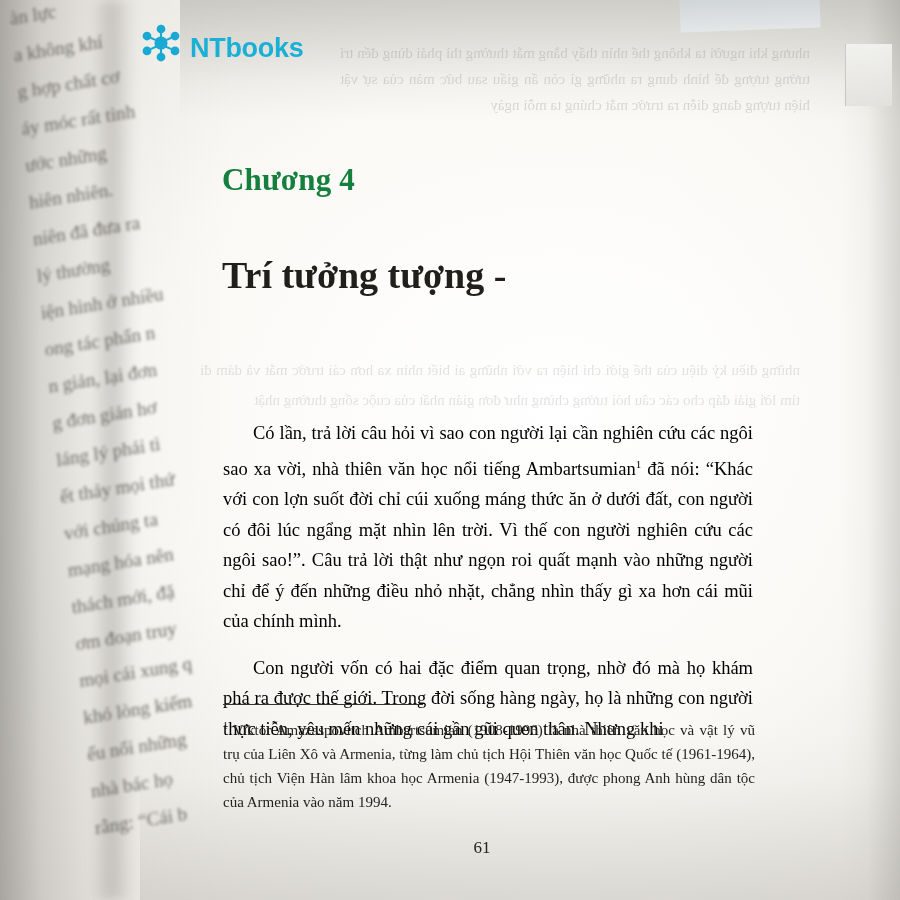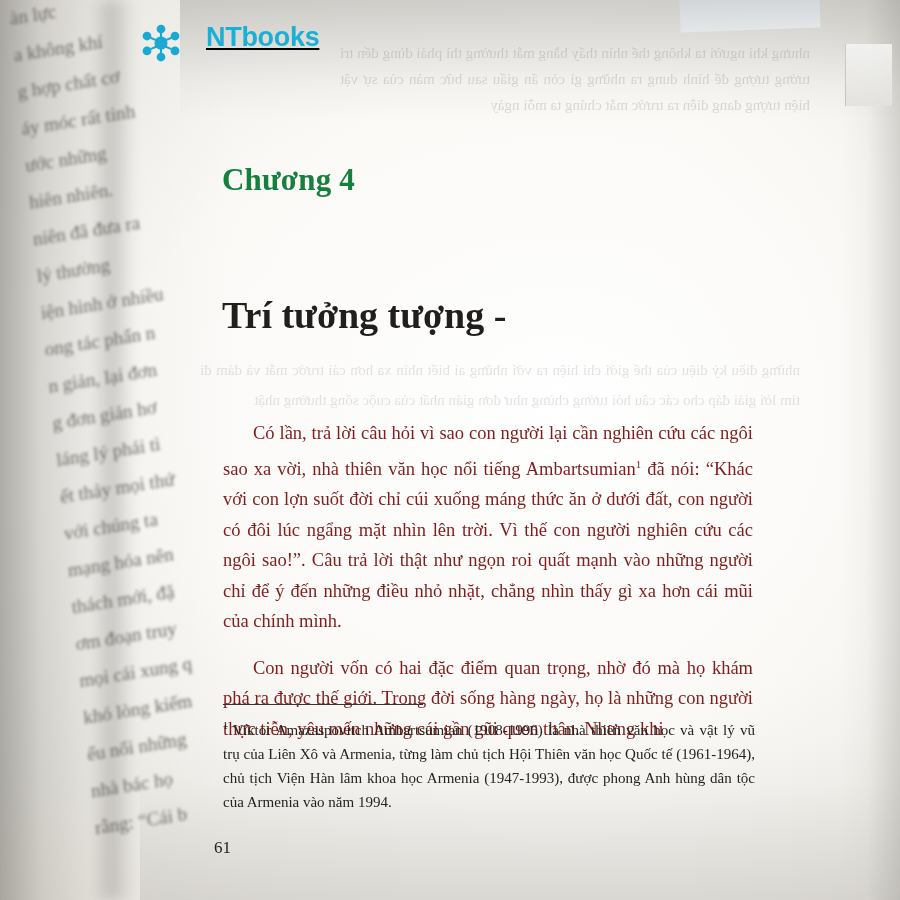--- a/index.html
+++ b/index.html
@@ -154,24 +154,23 @@
     padding: 6px 2px;
     line-height: 10px;
   }
 
   
   .watermark {
     position: absolute;
     left: 140px;
     top: 22px;
     display: flex;
-    align-items: flex-start;
-    gap: 24px;
+    align-items: flex-end;
+    gap: 8px;
     z-index: 40;
-    text-decoration: underline;
   }
   .wm-mark {
     width: 42px; height: 42px;
     position: relative;
   }
   .wm-text {
     font-family: "Liberation Sans", sans-serif;
     font-size: 27px;
     font-weight: bold;
     color: #1ab0d6;
@@ -204,32 +203,32 @@
     position: absolute;
     left: 0px;
     top: 246px;
     width: 520px;
     font-size: 38px;
     font-weight: bold;
     line-height: 58px;
     color: #201f1c;
     font-family: "Liberation Serif", serif;
   }
-  .chapter-title .l1 { display: block; padding-left: 8px; margin-top: 40px; }
+  .chapter-title .l1 { display: block; padding-left: 8px; }
   .chapter-title .l2 { display: block; padding-left: 4px; }
 
   .body-text {
     position: absolute;
     left: 9px;
     top: 418px;
     width: 530px;
     font-size: 18.5px;
     line-height: 30.5px;
     text-align: justify;
-    color: #7f1d1d;
+    color: #000000;
   }
   .body-text p {
     margin: 0 0 4px 0;
     text-indent: 30px;
   }
   .body-text p.p2 { margin-top: 16px; }
 
   .footnote-rule {
     position: absolute;
     left: 9px;
@@ -245,24 +244,24 @@
     width: 532px;
     font-size: 15px;
     line-height: 24px;
     text-align: justify;
     color: #242320;
   }
   .footnote sup { font-size: 10px; }
 
   .folio {
     position: absolute;
-    left: 0;
+    left: 8px;
     top: 838px;
     width: 520px;
-    text-align: left;
+    text-align: center;
     font-size: 17px;
     color: #232220;
   }
 
   sup.fn { font-size: 11px; vertical-align: super; }
 </style>
 </head>
 <body>
 
 <div id="page">

